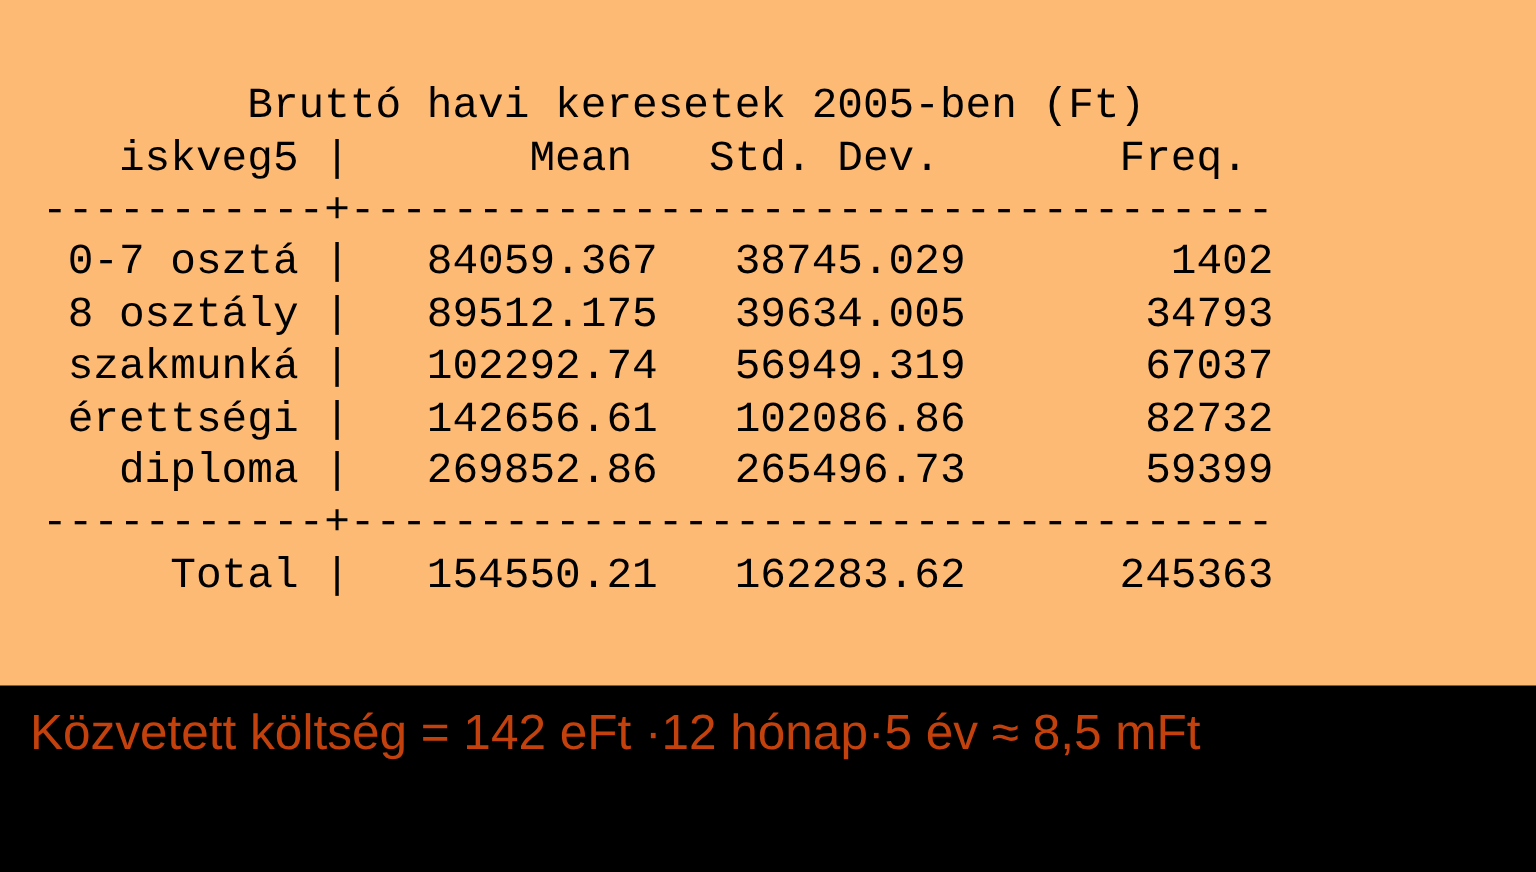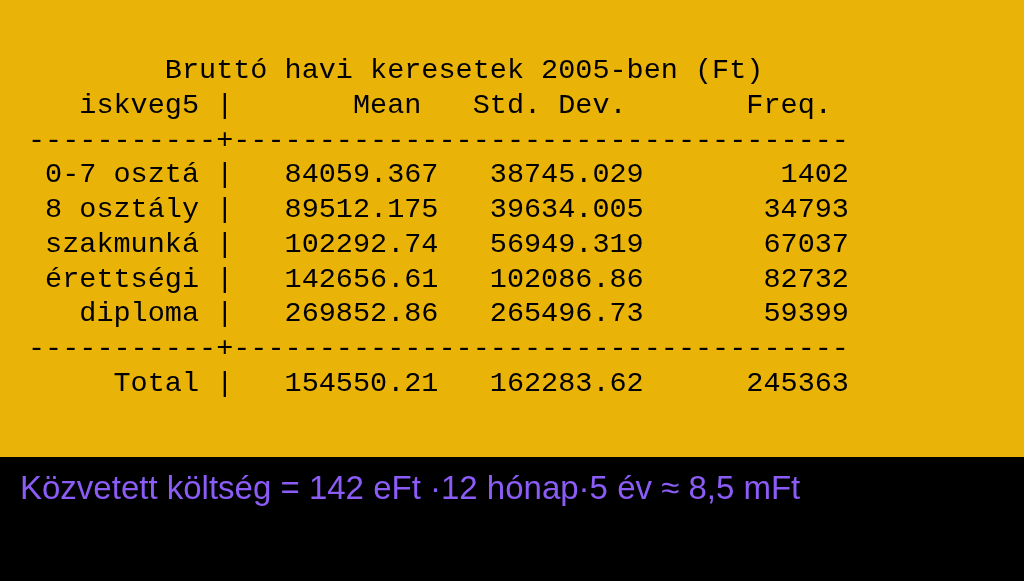--- a/index.html
+++ b/index.html
@@ -4,21 +4,21 @@
 <style>
   html, body {
     margin: 0;
     padding: 0;
     width: 1024px;
     height: 581px;
     overflow: hidden;
     background: #000;
   }
   .gray-panel {
-    background: #eab308;
+    background: #fdba74;
     width: 1024px;
     height: 457px;
     position: relative;
   }
   .mono {
     font-family: "Courier New", Courier, monospace;
     font-size: 28.5px;
     line-height: 1.22;
     color: #000;
     white-space: pre;
@@ -30,21 +30,21 @@
     background: #000;
     width: 1024px;
     height: 124px;
     padding: 10px 20px 0 20px;
     box-sizing: border-box;
   }
   .caption {
     font-family: Arial, Helvetica, sans-serif;
     font-size: 33px;
     line-height: 1.28;
-    color: #8b5cf6;
+    color: #c2410c;
   }
 </style>
 </head>
 <body>
 
 <div class="gray-panel">
 <div class="mono"><span>        Bruttó havi keresetek 2005-ben (Ft)</span>
 <span>   iskveg5 |       Mean   Std. Dev.       Freq.</span>
 <span>-----------+------------------------------------</span>
 <span> 0-7 osztá |   84059.367   38745.029        1402</span>

